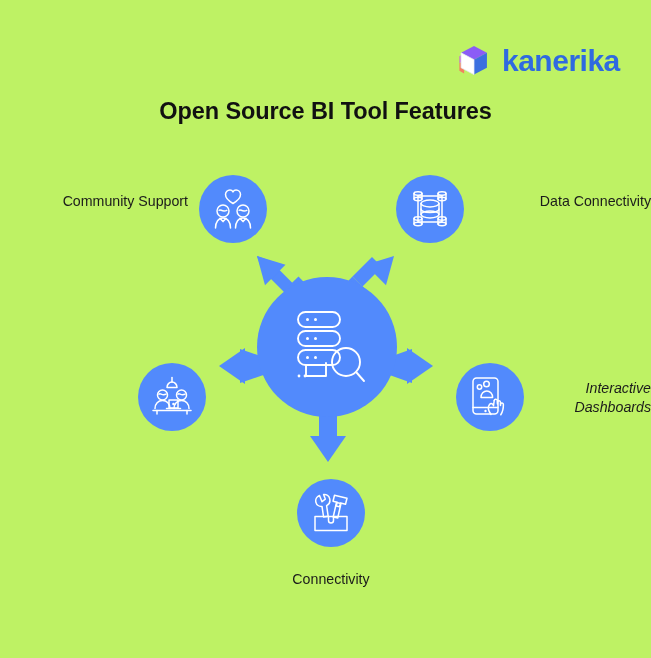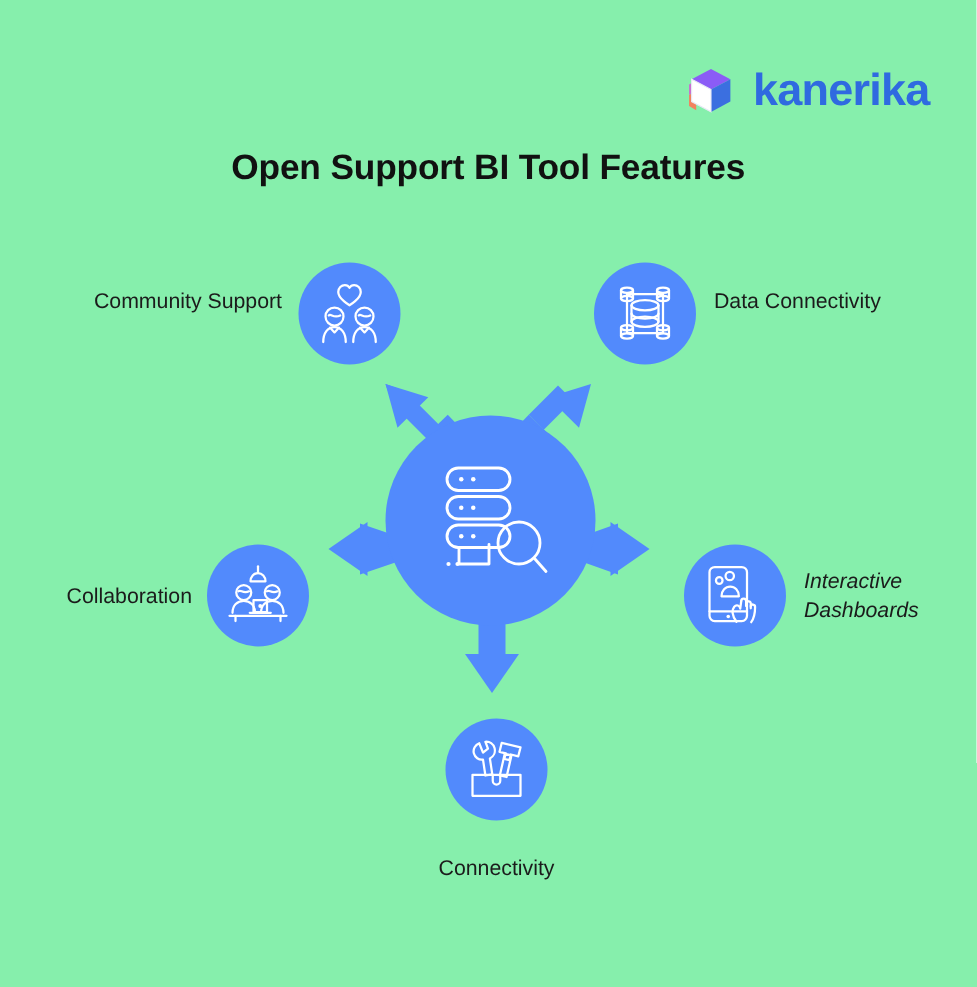--- a/index.html
+++ b/index.html
@@ -7,21 +7,21 @@
     width: 651px;
     height: 658px;
     background: #ffffff;
     font-family: "Liberation Sans", sans-serif;
     overflow: hidden;
   }
   #stage {
     position: relative;
     width: 651px;
     height: 658px;
-    background: #86efac;
+    background: #bef264;
   }
 
   
   #brand-logo {
     position: absolute;
     left: 455px;
     top: 40px;
     width: 165px;
     height: 42px;
     display: flex;
@@ -83,21 +83,21 @@
   }
   .node svg { display: block; overflow: visible; }
 
   .node-label {
     position: absolute;
     font-size: 14.2px;
     color: #1b1b1b;
     line-height: 1.32;
     white-space: pre-line;
   }
-  .label-right { text-align: left; }
+  .label-right { text-align: right; }
   .label-left  { text-align: right; }
   .label-center{ text-align: center; }
 
   
   #node-community-support     { left: 199px; top: 175px; }
   #node-data-connectivity     { left: 396px; top: 175px; }
   #node-collaboration         { left: 138px; top: 363px; }
   #node-interactive-dashboards{ left: 456px; top: 363px; }
   #node-customization         { left: 297px; top: 479px; }
 
@@ -122,21 +122,21 @@
       <path d="M20 4.2 L33.6 11.4 L20 18.6 L6.4 11.4 Z" fill="#8b5cf6"></path>
 
       <path d="M20 18.6 L33.6 11.4 L33.6 27.1 L20 34.3 Z" fill="#3b6fe0"></path>
 
       <path d="M20 18.6 L6.4 11.4 L6.4 27.1 L20 34.3 Z" fill="#ffffff"></path>
       <path d="M20 18.6 L6.4 11.4 L6.4 27.1 L20 34.3 Z" fill="none" stroke="#e6e9f5" stroke-width="0.8"></path>
     </svg>
     <span id="brand-word">kanerika</span>
   </div>
 
-  <h1 id="page-title">Open Support BI Tool Features</h1>
+  <h1 id="page-title">Open Source BI Tool Features</h1>
 
   <div id="diagram">
 
     <svg id="arrow-layer" viewBox="0 0 651 658">
       <g fill="#528afc">
 
         <g>
           <path d="M285.5 293.5 L265.5 273.5 L276.0 263.0 L257.0 256.0 L263.5 275.0 L274.0 264.5 L294.0 284.5 Z"></path>
           <polygon points="283.5,291.0 298.5,276.5 311.0,289.5 296.0,304.0"></polygon>
           <polygon points="257.0,256.0 285.5,264.8 265.0,285.2"></polygon>
@@ -249,21 +249,20 @@
         <path d="M24 33.5 C24 28.6 27.2 25.5 31.5 25.5 C35.8 25.5 39 28.6 39 33.5"></path>
 
         <path d="M19 25 L28 25 L28 33 L19 33 Z"></path>
         <circle cx="23.5" cy="29" r="1.3" fill="#ffffff" stroke="none"></circle>
         <path d="M16.5 33.5 L30.5 33.5"></path>
 
         <path d="M3 35.5 L41 35.5"></path>
         <path d="M7 35.5 L7 39 M37 35.5 L37 39"></path>
       </svg>
     </div>
-    <div class="node-label label-left" id="label-collaboration">Collaboration</div>
 
     <div class="node spoke" id="node-interactive-dashboards">
       <svg width="44" height="44" viewBox="0 0 44 44" fill="none" stroke="#ffffff" stroke-width="1.5" stroke-linecap="round" stroke-linejoin="round">
 
         <rect x="5" y="3" width="25" height="36" rx="3.5"></rect>
         <path d="M5 32.5 L30 32.5"></path>
         <circle cx="17.5" cy="36" r="1.2" fill="#ffffff" stroke="none"></circle>
 
         <circle cx="11.5" cy="12" r="2.2"></circle>
         <circle cx="18.5" cy="9" r="2.8"></circle>

